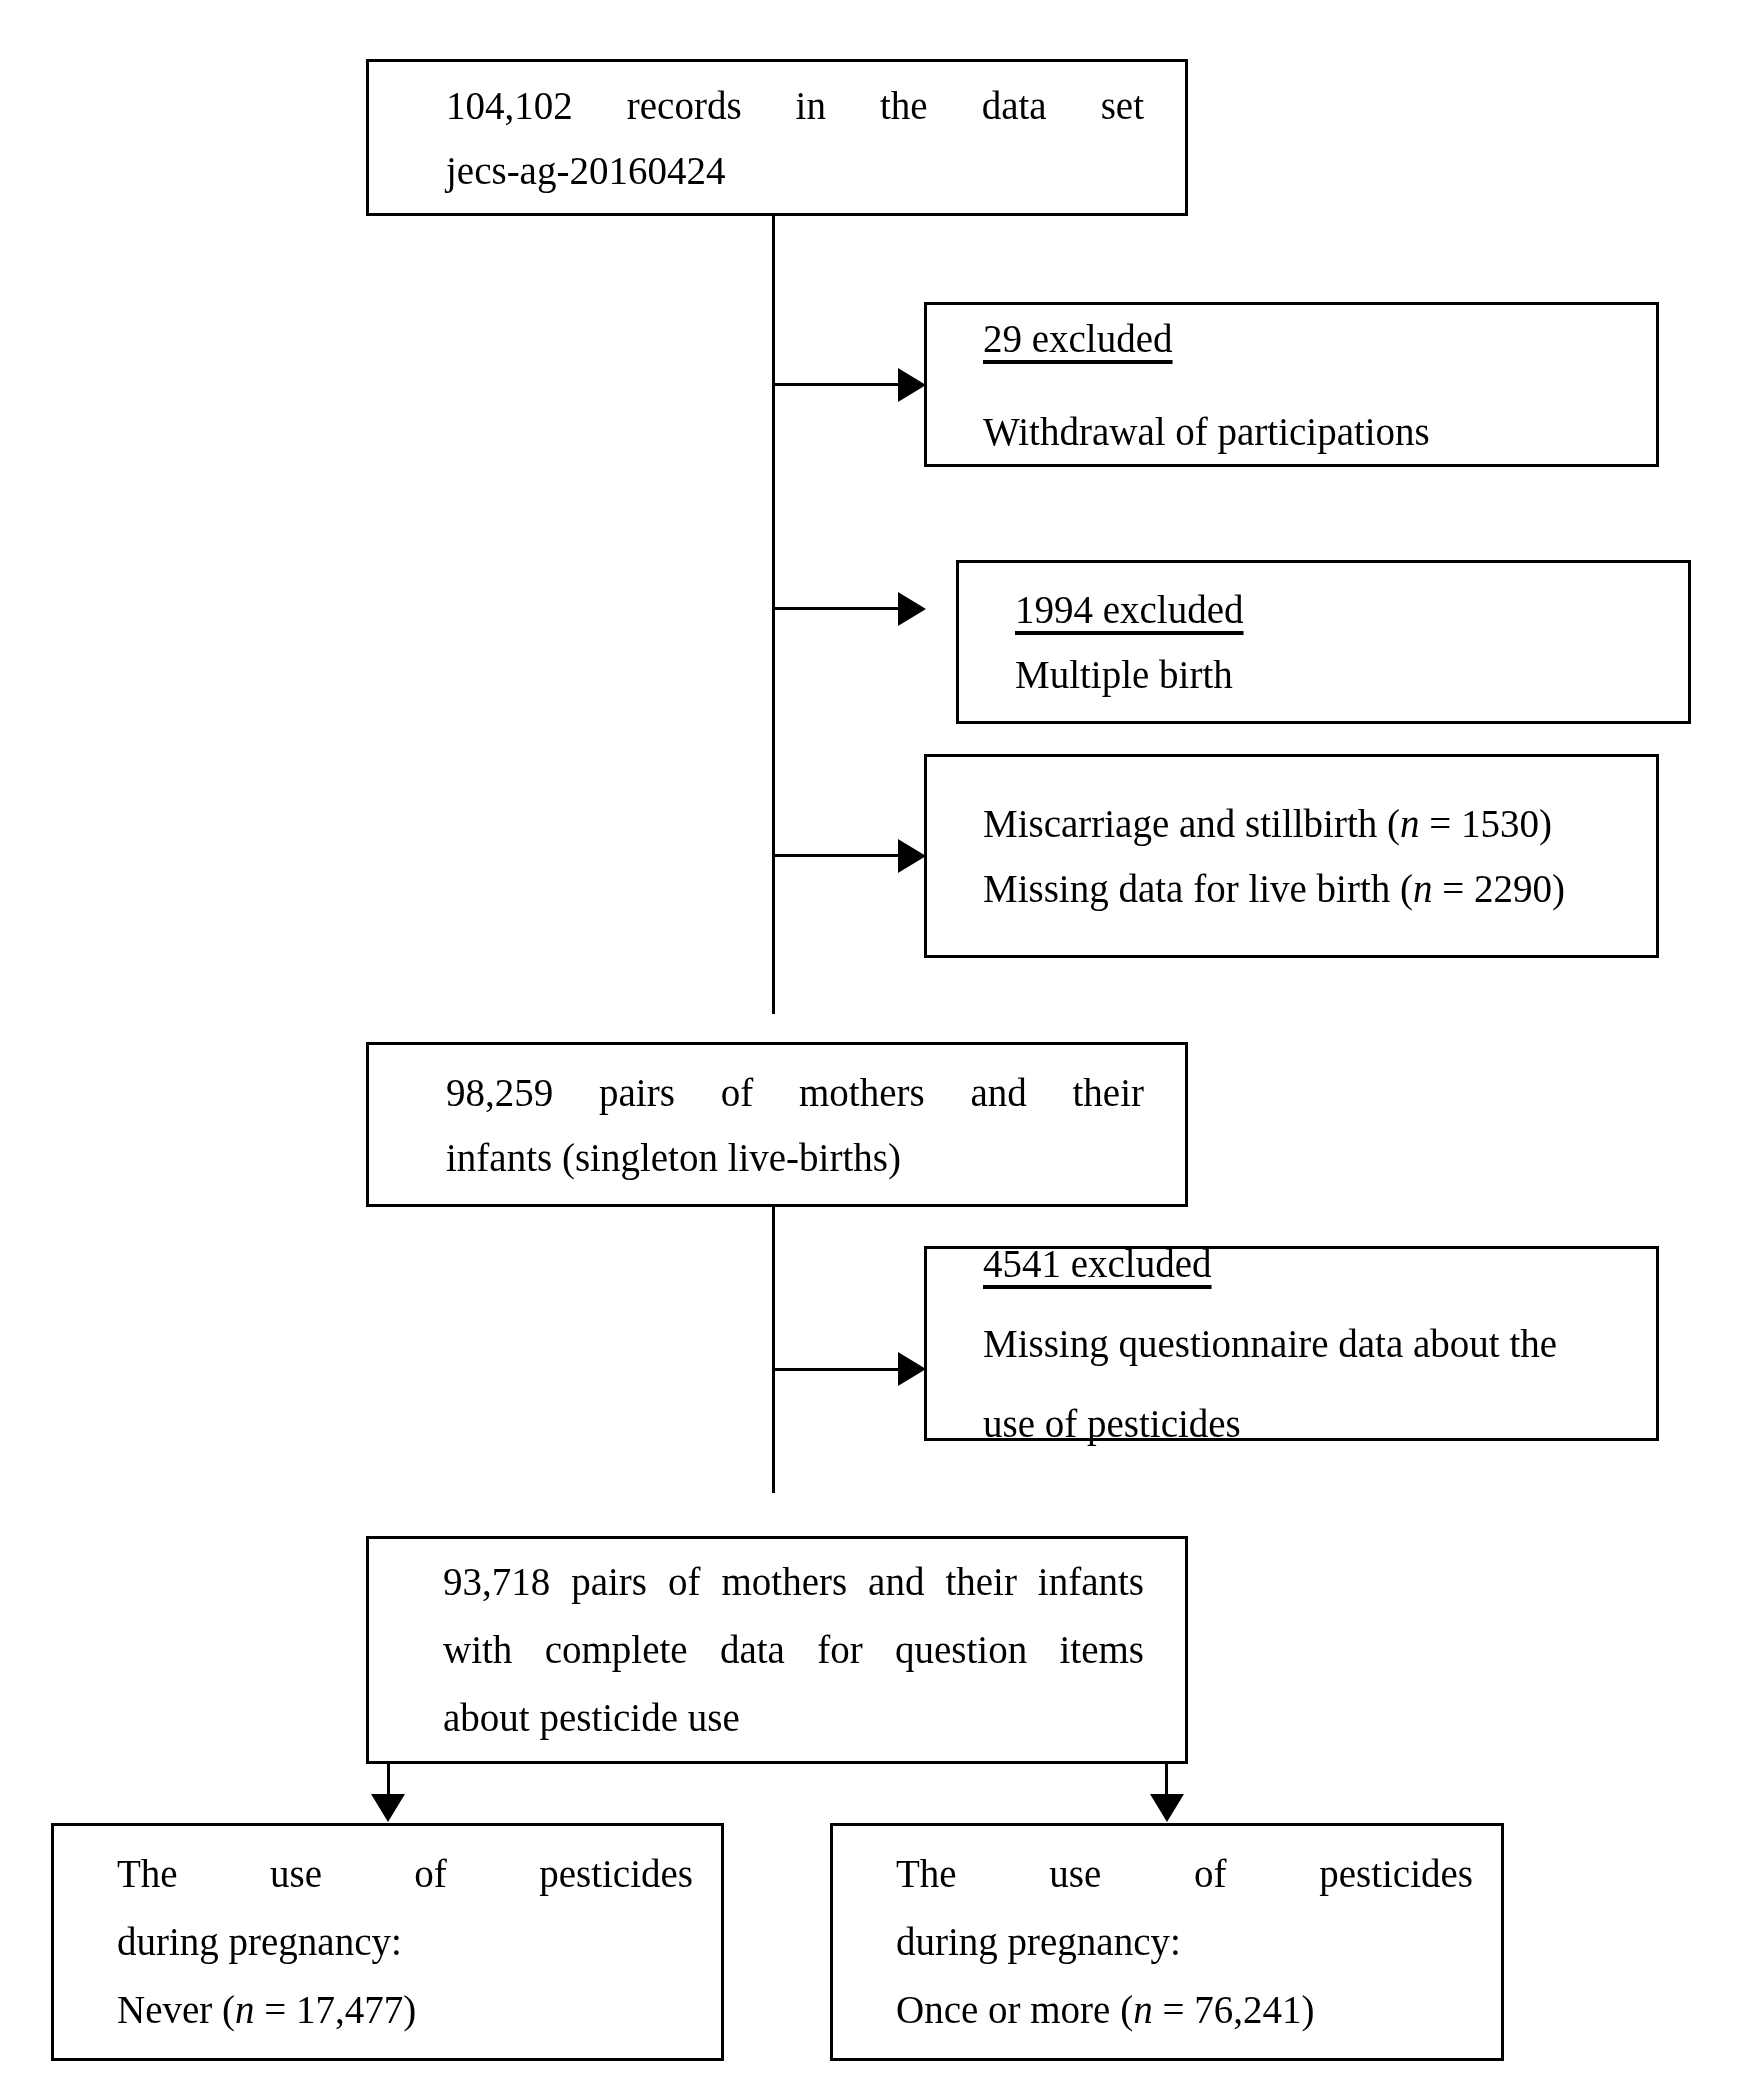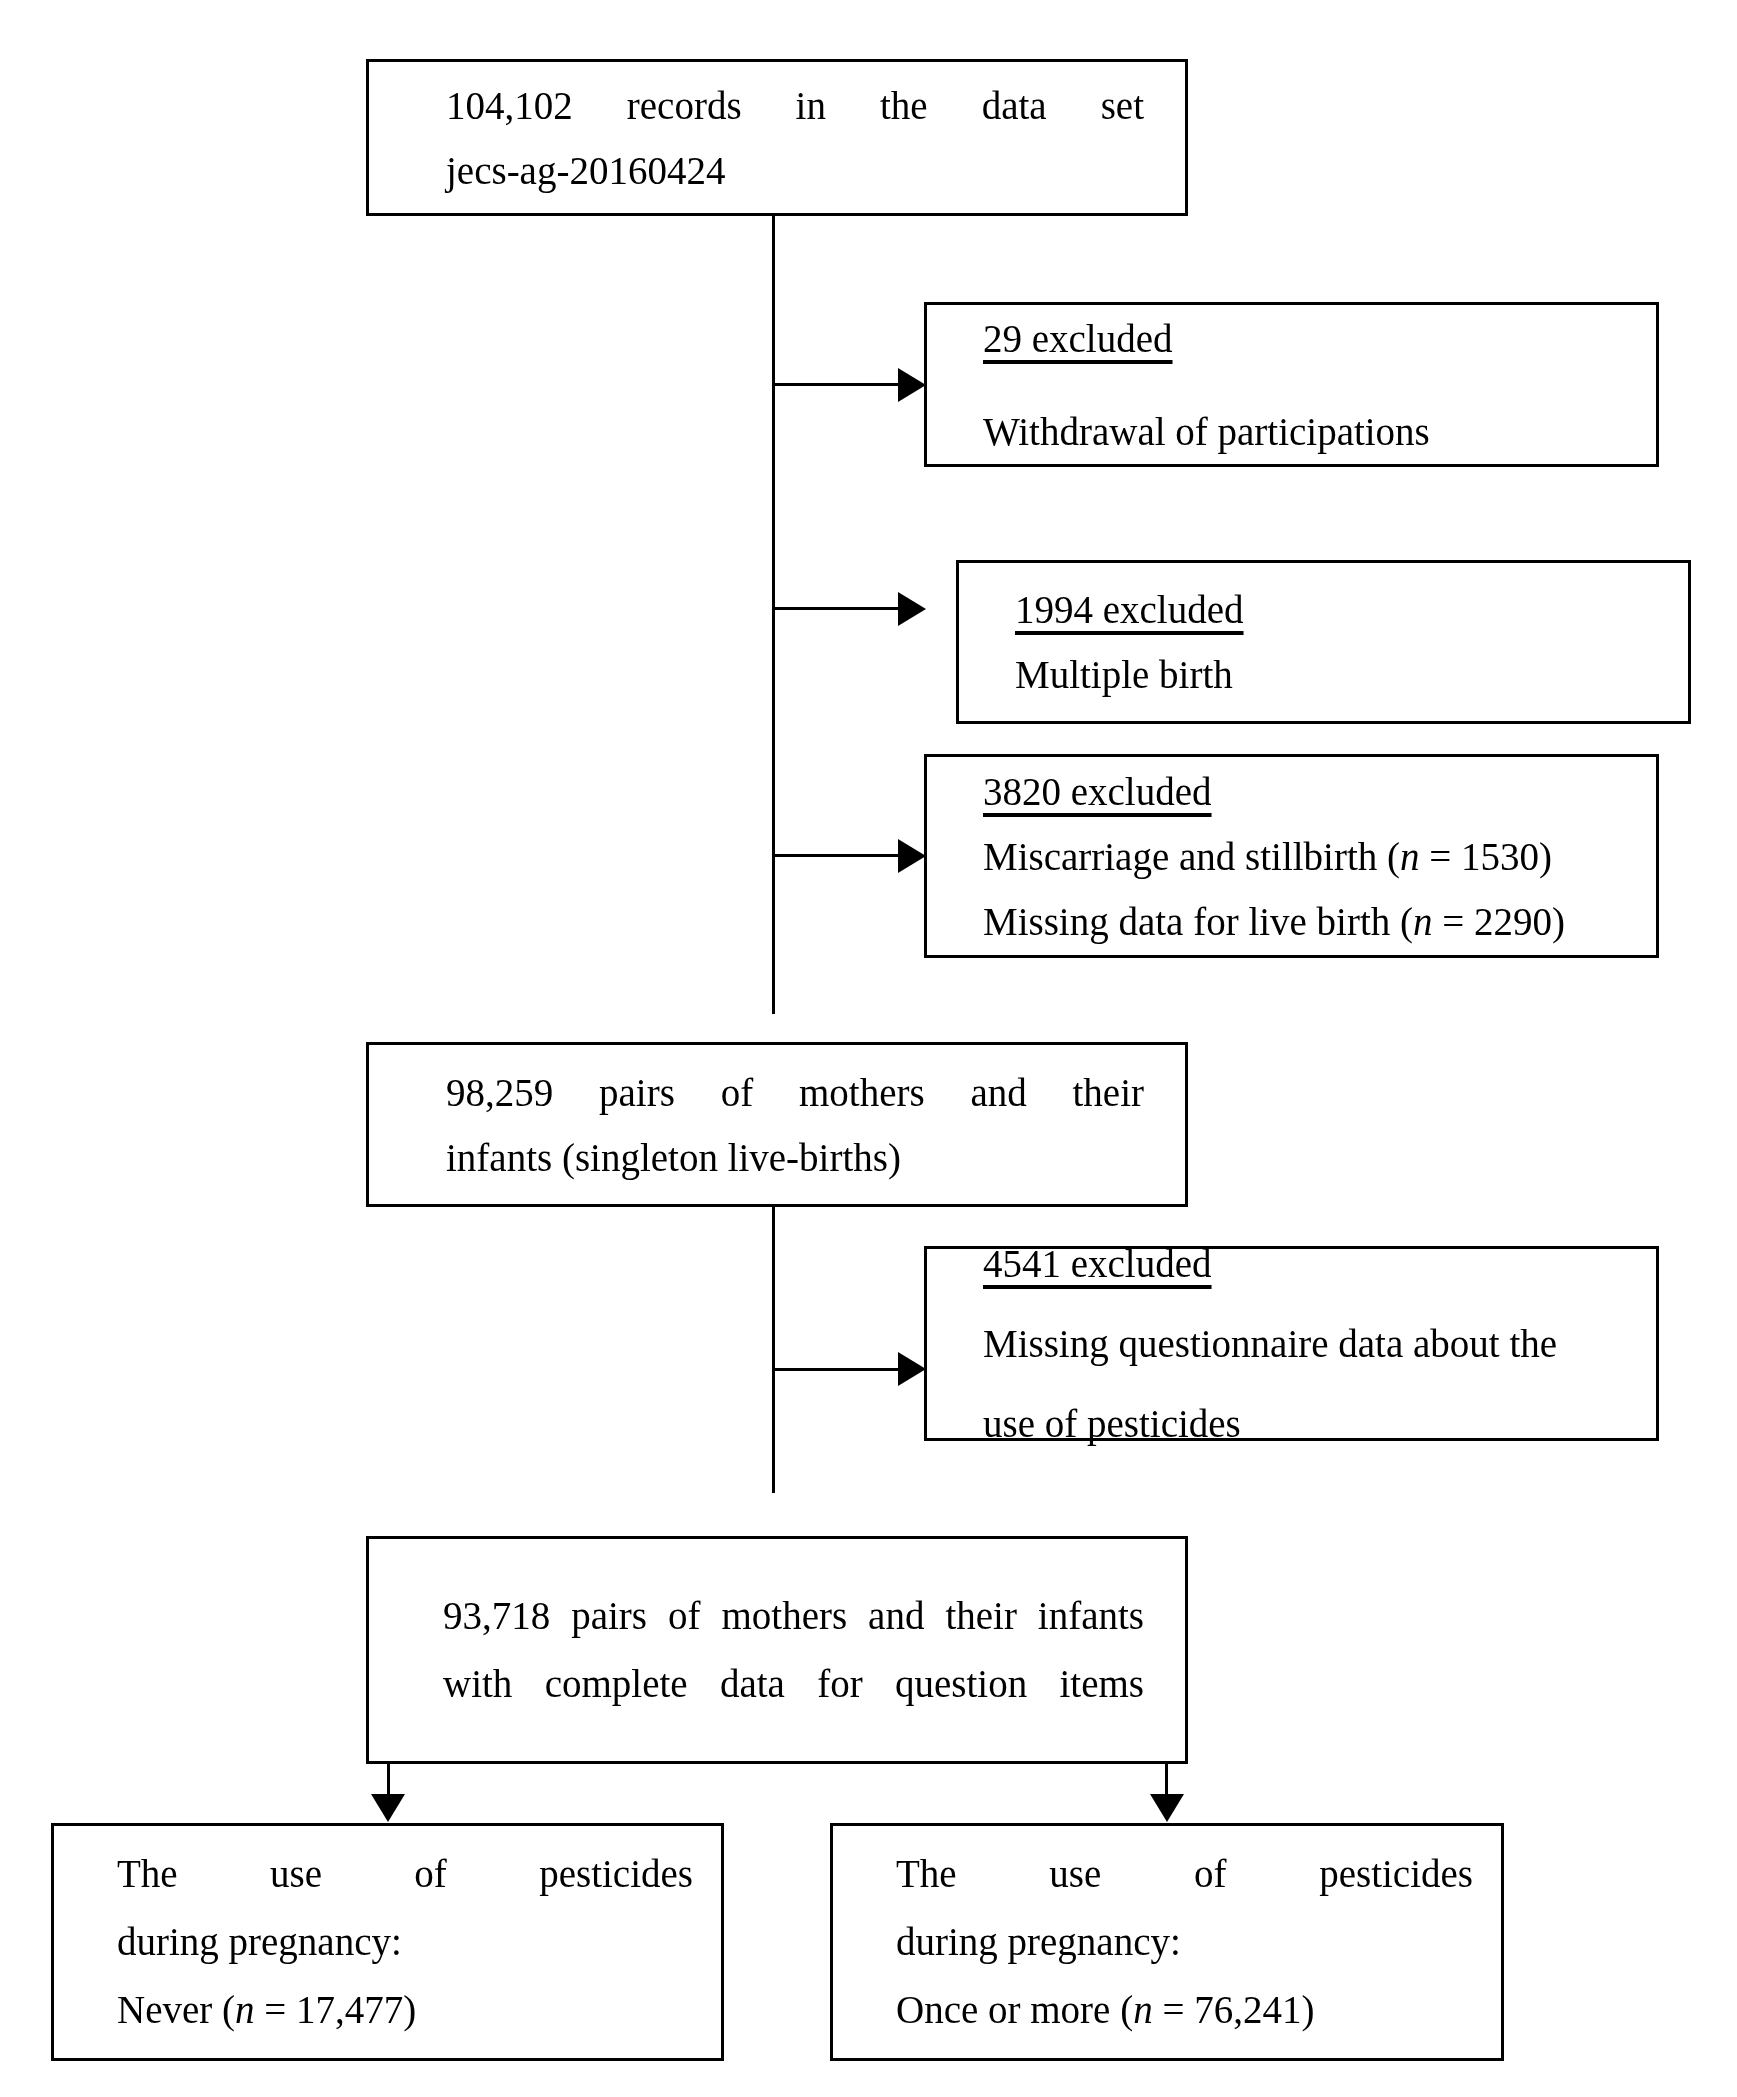--- a/index.html
+++ b/index.html
@@ -65,39 +65,39 @@
     <div class="line heading">29 excluded</div>
     <div class="line">Withdrawal of participations</div>
   </div>
 
   <div class="box" style="left:924px;top:560px;width:735px;height:164px;padding:0 25px 0 56px;margin-left:32px;">
     <div class="line heading">1994 excluded</div>
     <div class="line">Multiple birth</div>
   </div>
 
   <div class="box" style="left:924px;top:754px;width:735px;height:204px;padding:0 21px 0 56px;">
-    <div class="line heading">3820 excluded</div>
     <div class="line"><span>Miscarriage and stillbirth (</span><span class="nvar">n</span><span> = 1530)</span></div>
     <div class="line"><span>Missing data for live birth (</span><span class="nvar">n</span><span> = 2290)</span></div>
   </div>
 
   <div class="box" style="left:366px;top:1014px;width:822px;height:165px;padding:0 41px 0 77px;margin-top:28px;">
     <div class="line just">98,259 pairs of mothers and their</div>
     <div class="line">infants (singleton live-births)</div>
   </div>
 
   <div class="box lines3" style="left:924px;top:1246px;width:735px;height:195px;padding:0 21px 0 56px;gap:12px;">
     <div class="line heading">4541 excluded</div>
     <div class="line">Missing questionnaire data about the</div>
     <div class="line">use of pesticides</div>
   </div>
 
   <div class="box lines3" style="left:366px;top:1536px;width:822px;height:228px;padding:0 41px 0 74px;">
     <div class="line just">93,718 pairs of mothers and their infants</div>
     <div class="line just">with complete data for question items</div>
+    <div class="line">about pesticide use</div>
   </div>
 
   <div class="box lines3" style="left:51px;top:1823px;width:673px;height:238px;padding:0 28px 0 63px;">
     <div class="line just">The use of pesticides</div>
     <div class="line">during pregnancy:</div>
     <div class="line"><span>Never (</span><span class="nvar">n</span><span> = 17,477)</span></div>
   </div>
 
   <div class="box lines3" style="left:830px;top:1823px;width:674px;height:238px;padding:0 28px 0 63px;">
     <div class="line just">The use of pesticides</div>

